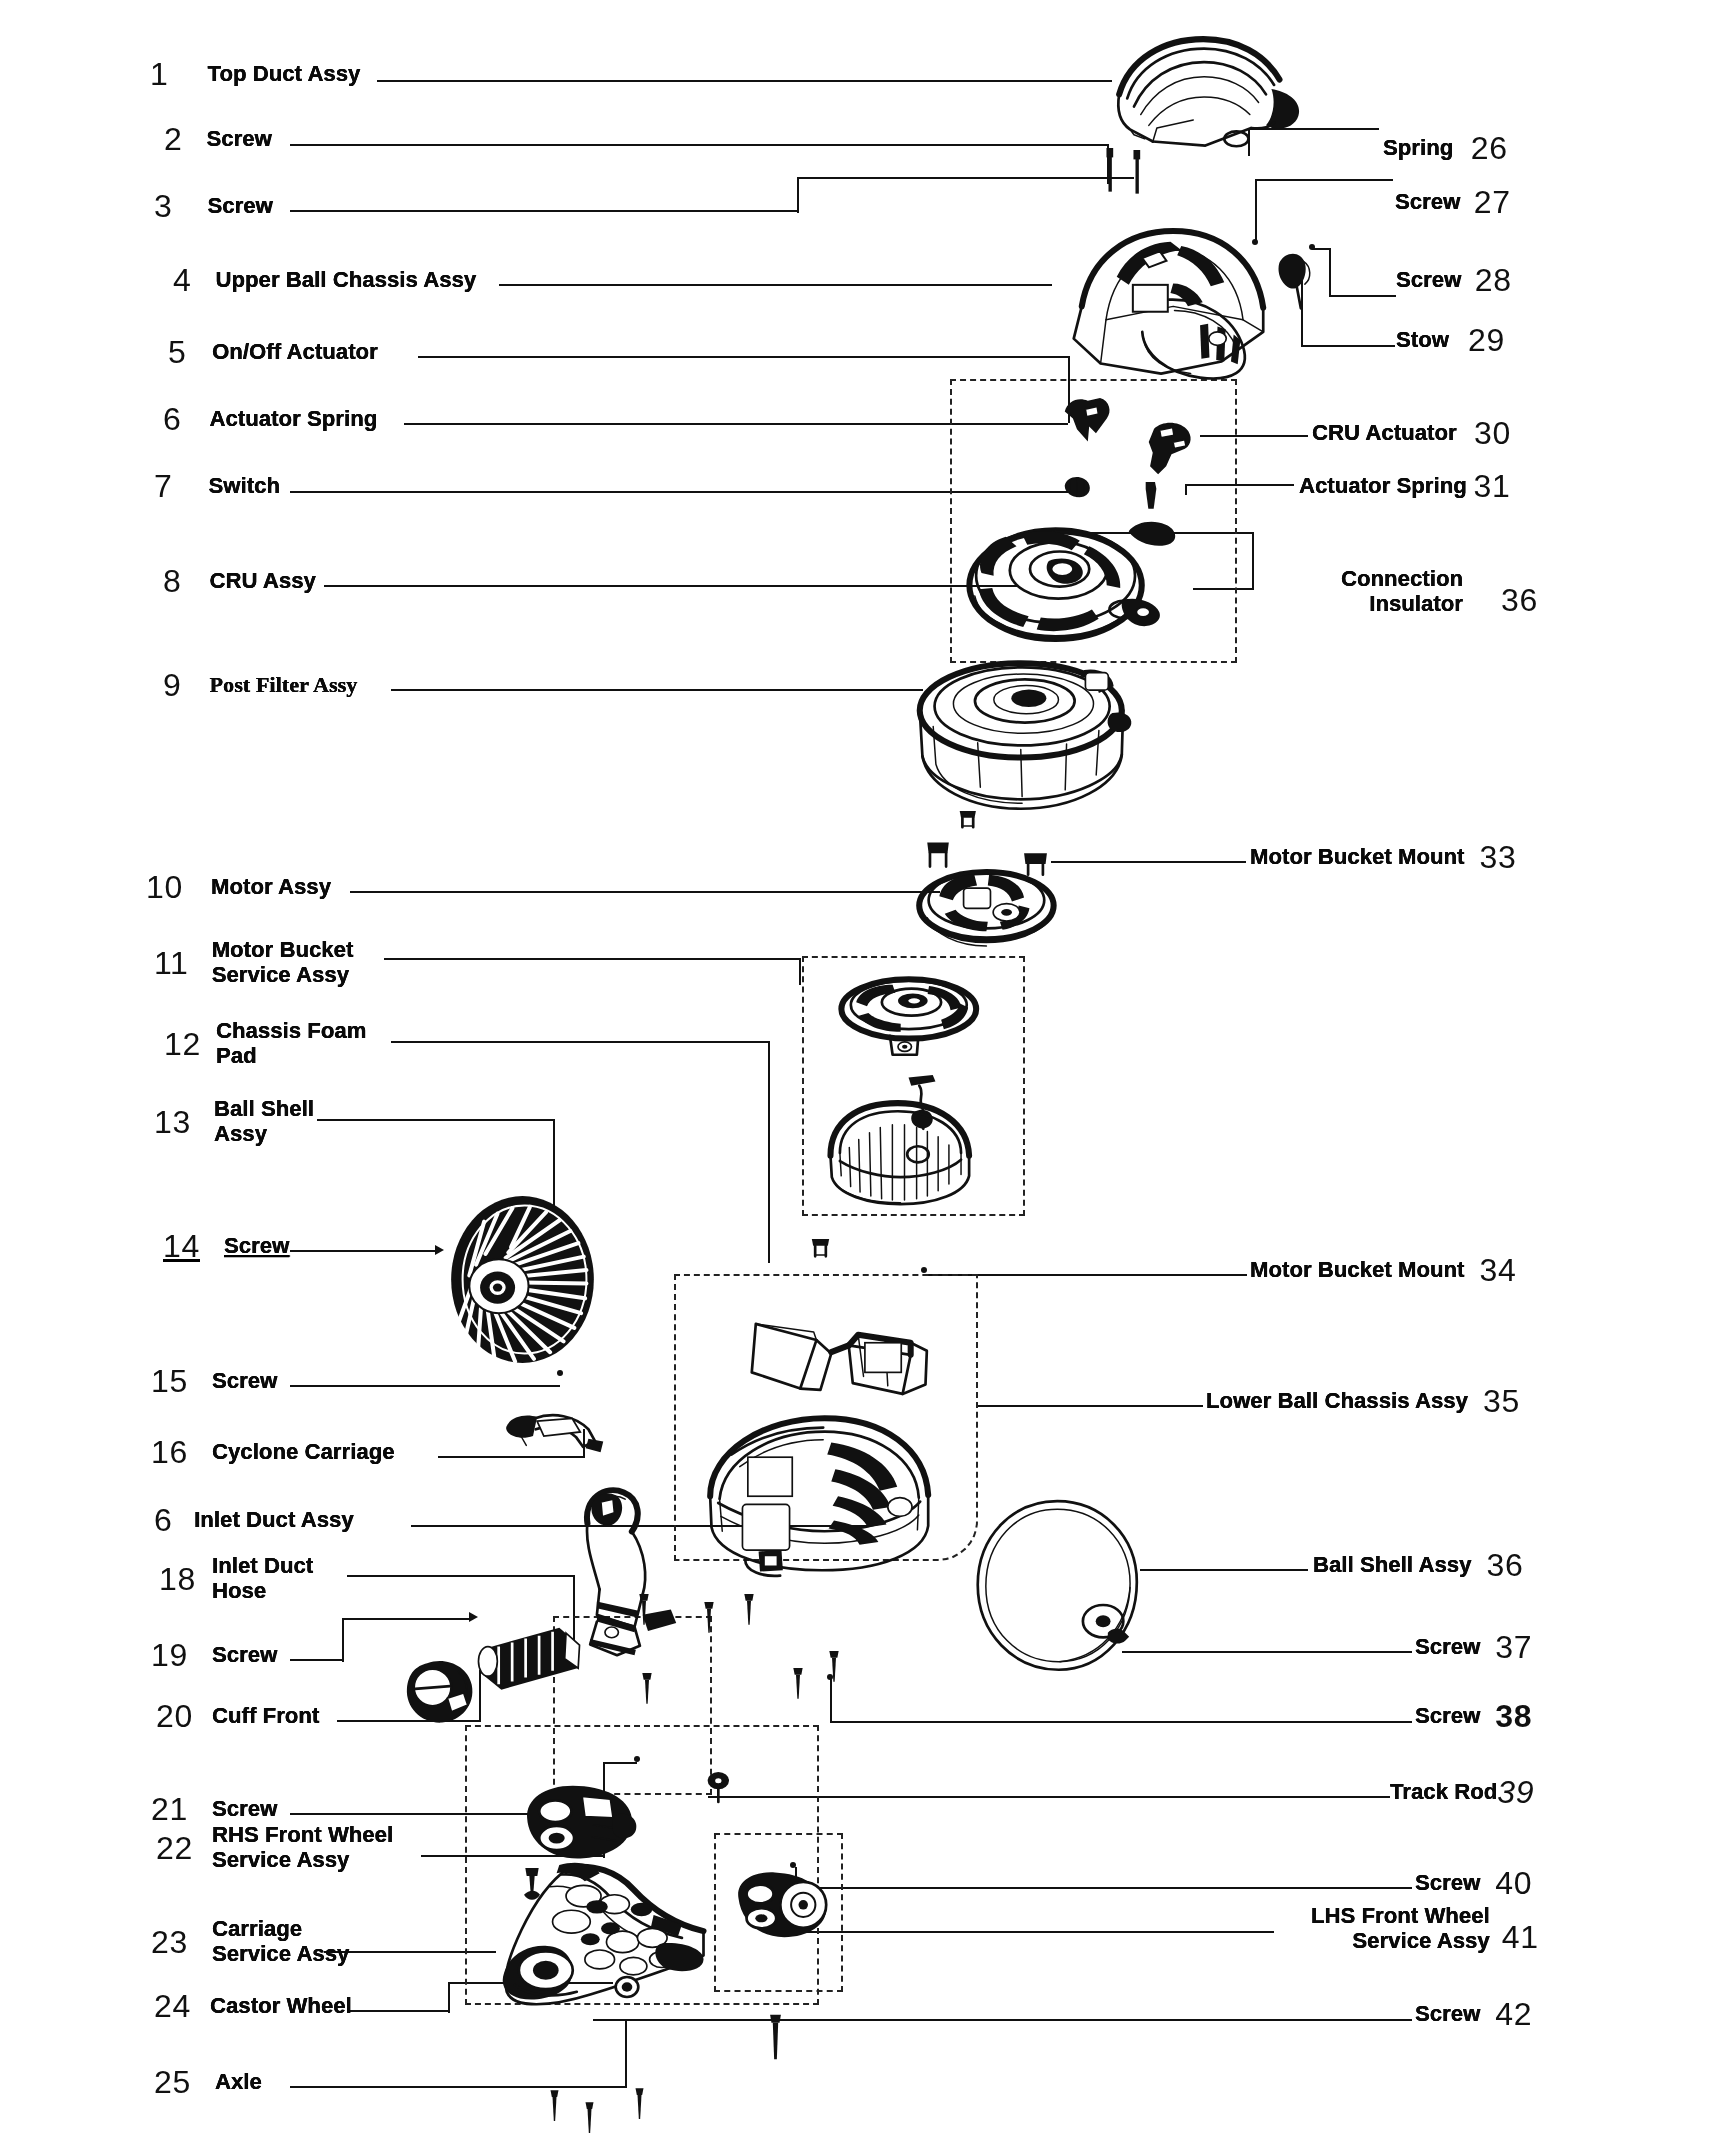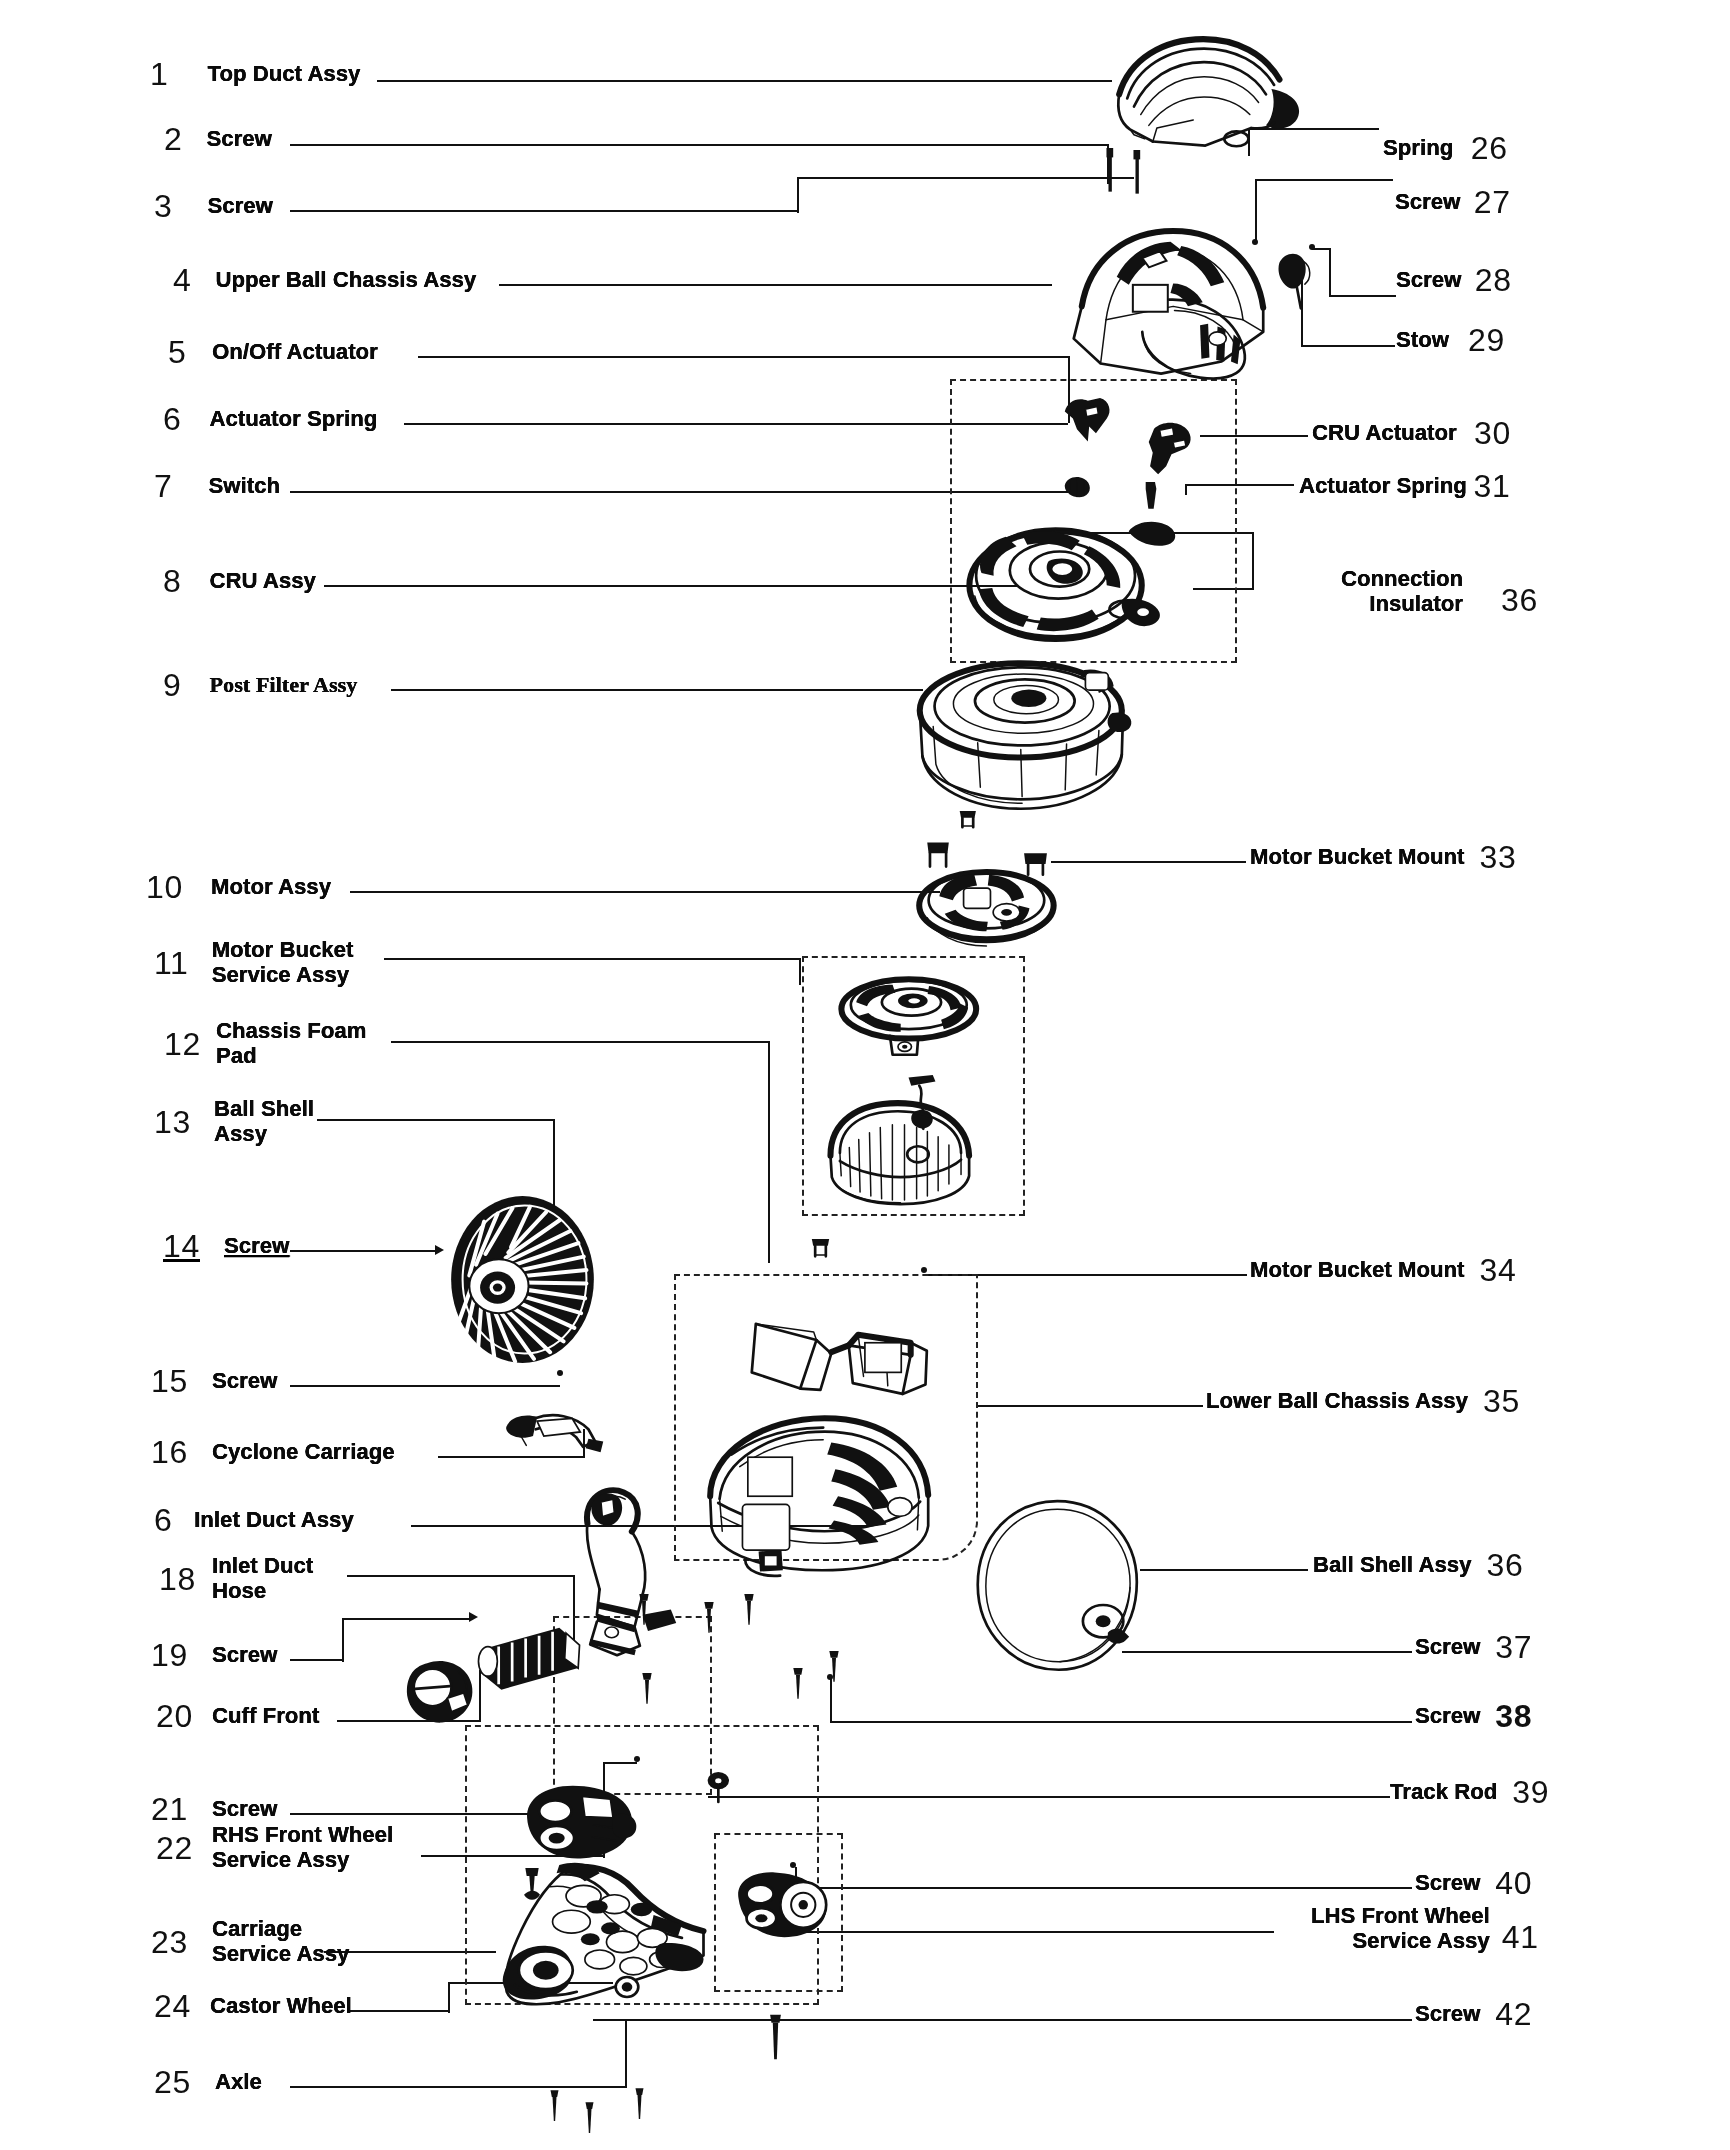--- a/index.html
+++ b/index.html
@@ -382,21 +382,21 @@
     <span class="num" style="margin-left:15px;">37</span>
   </div>
 
   <div class="cal right" style="left:1415px; top:1700px;">
     <span class="lbl">Screw</span>
     <span class="num" style="margin-left:15px;font-weight:bold;">38</span>
   </div>
 
   <div class="cal right" style="left:1390px; top:1776px;">
     <span class="lbl">Track Rod</span>
-    <span class="num" style="margin-left:15px;">39</span>
+    <span class="num" style="font-style:italic;">39</span>
   </div>
 
   <div class="cal right" style="left:1415px; top:1867px;">
     <span class="lbl">Screw</span>
     <span class="num" style="margin-left:15px;">40</span>
   </div>
 
   <div class="cal right" style="left:1311px; top:1904px;">
     <span class="lbl two" style="text-align:right;"><span>LHS Front Wheel</span><br><span>Service Assy</span></span>
     <span class="num" style="margin-left:12px;align-self:flex-end;">41</span>

